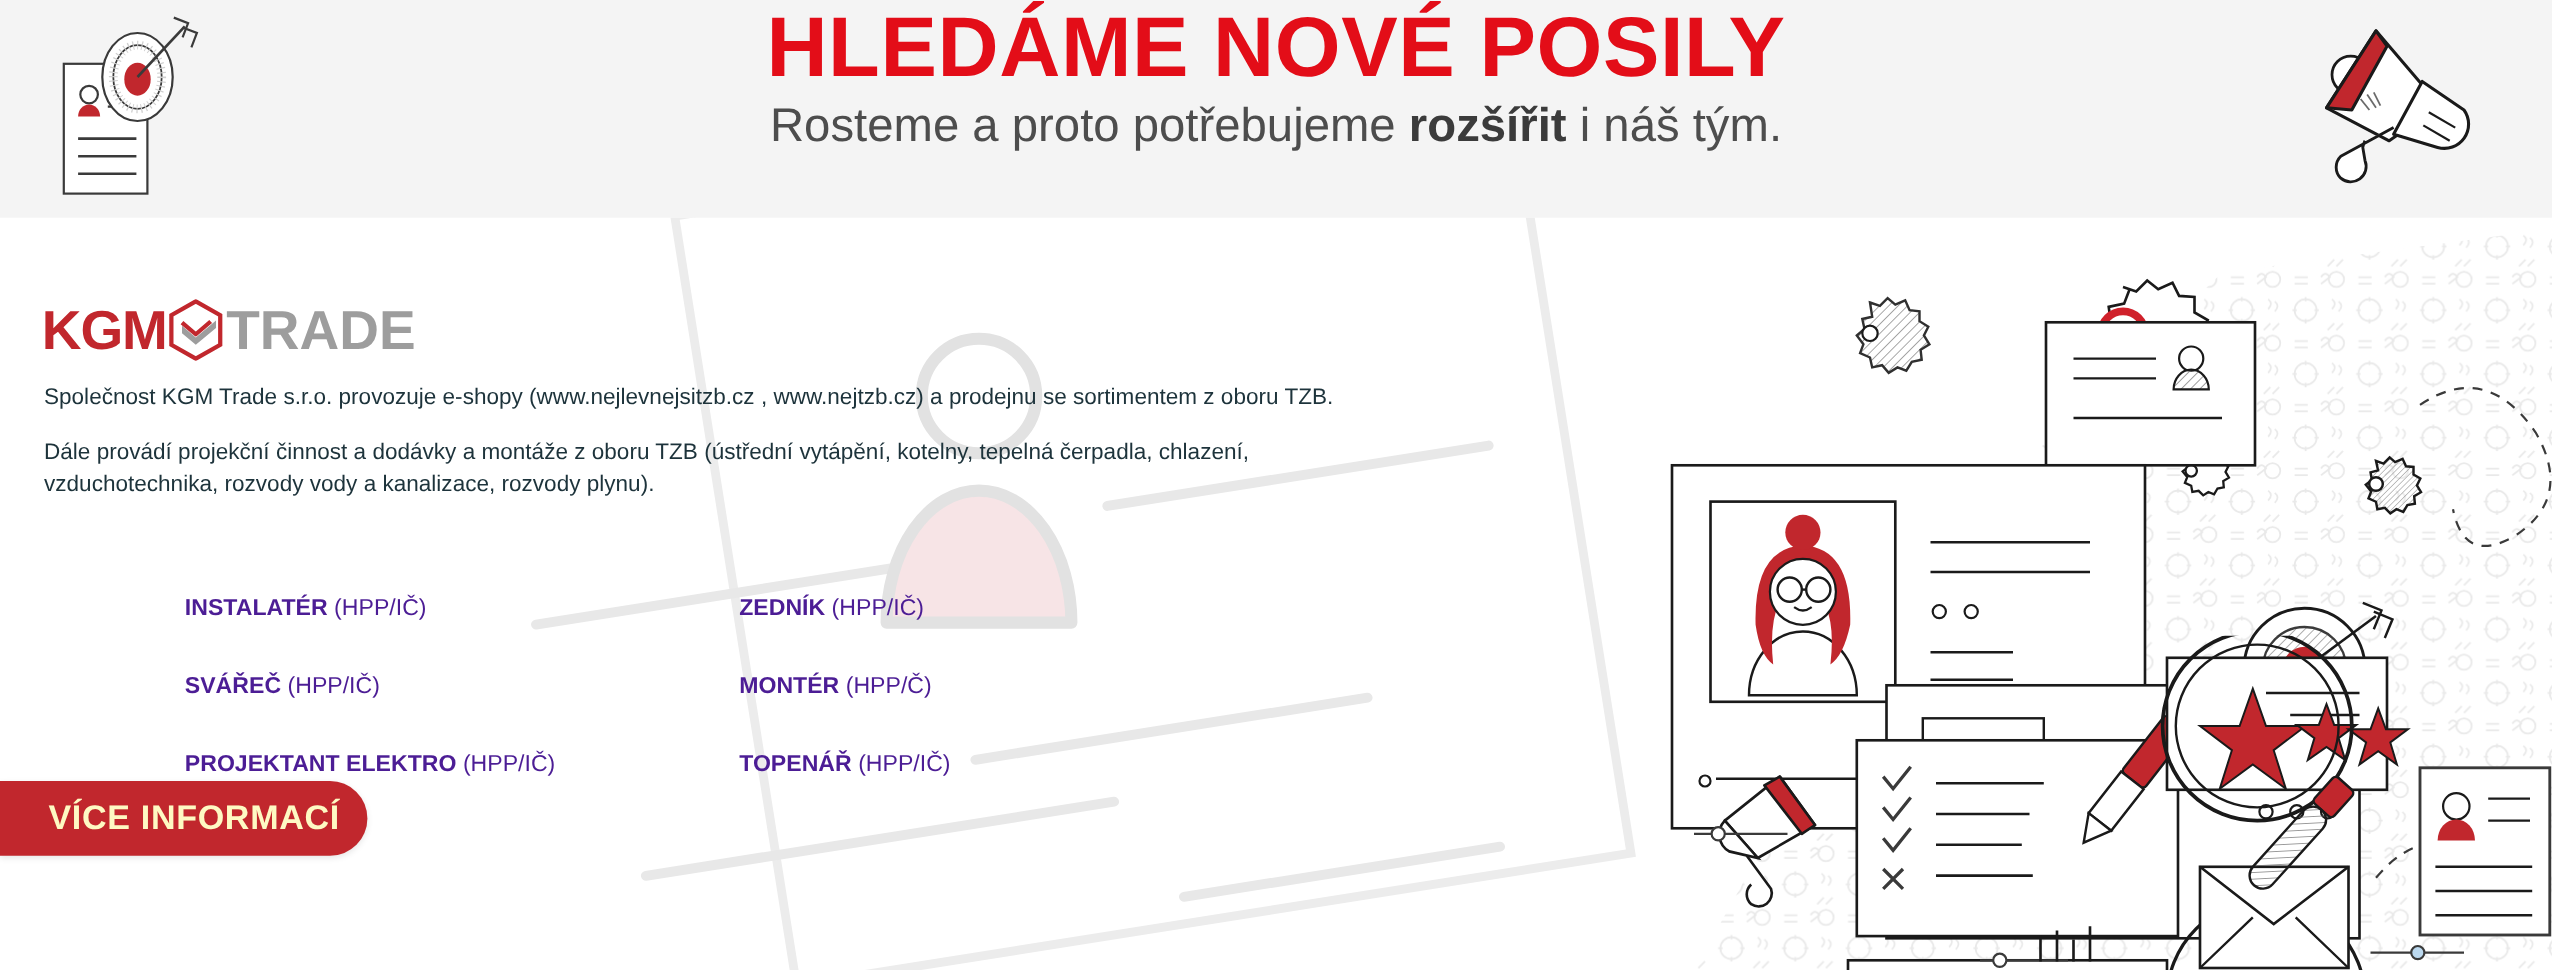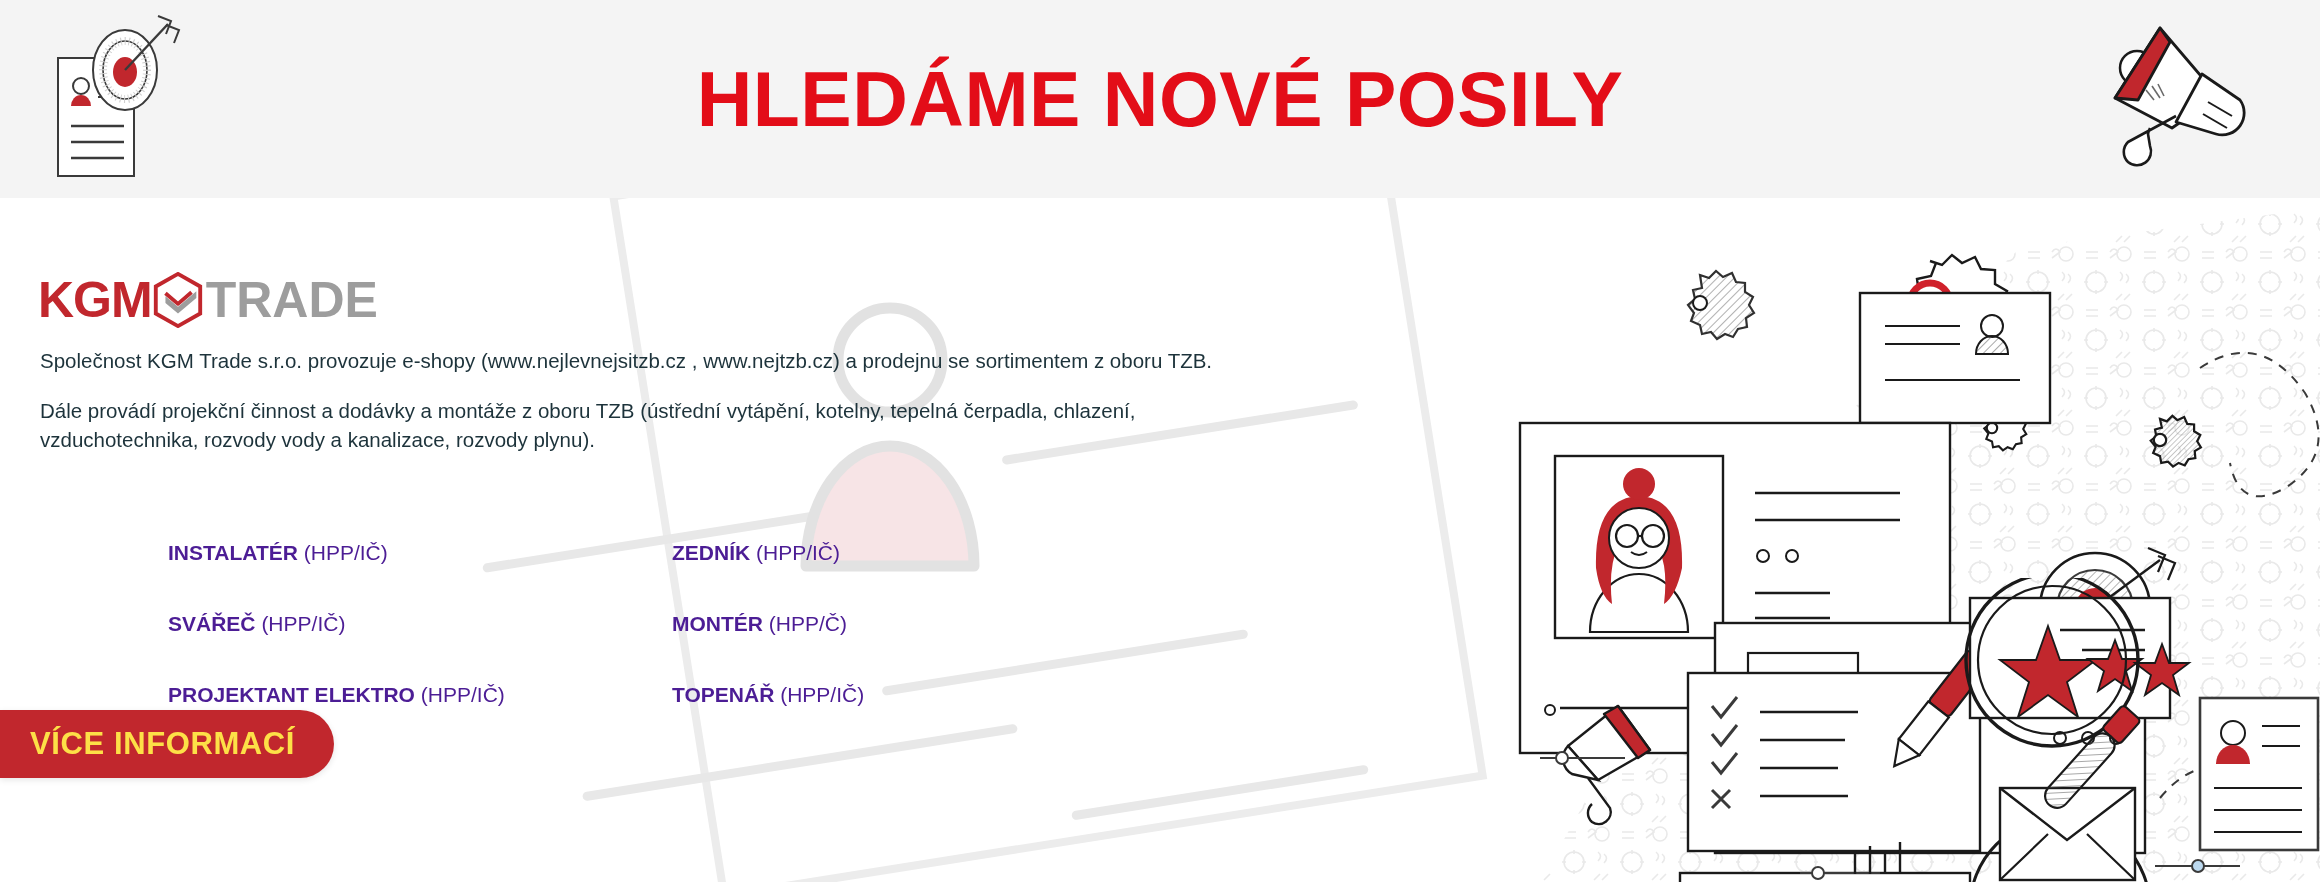--- a/index.html
+++ b/index.html
@@ -11,21 +11,21 @@
   }
   .banner{position:absolute;inset:0;width:2320px;height:882px;overflow:hidden;background:#fff;}
 
   
   .header-band{
     position:absolute;left:0;top:0;width:2320px;height:198px;
     background:#f4f4f4;
   }
   .header-text{
     position:absolute;left:0;top:0;width:2320px;height:198px;
-    display:flex;flex-direction:column;align-items:center;justify-content:center;
+    display:flex;flex-direction:column;align-items:center;justify-content:flex-start;
   }
   .headline{
     font-size:77px;line-height:86px;font-weight:bold;color:#e30d18;
     letter-spacing:0.5px;margin:0;white-space:nowrap;
   }
   .subheadline{
     font-size:43px;line-height:52px;color:#4d4d4d;font-weight:400;
     margin:0;margin-top:2px;white-space:nowrap;
   }
   .subheadline b{font-weight:bold;color:#3b3b3b;}
@@ -77,22 +77,22 @@
 
   
   .cta{
     position:absolute;left:0;top:512px;height:68px;width:334px;
     background:#c1272d;border-radius:0 34px 34px 0;
     display:flex;align-items:center;
     box-shadow:0 2px 6px rgba(0,0,0,0.10);
     cursor:pointer;
   }
   .cta-label{
-    color:#fde047;font-size:31px;font-weight:bold;letter-spacing:0.6px;
-    padding-left:30px;white-space:nowrap;
+    color:#fef9c3;font-size:31px;font-weight:bold;letter-spacing:0.6px;
+    padding-left:44px;white-space:nowrap;
   }
 
   
   .collage{position:absolute;left:1500px;top:10px;width:820px;height:674px;overflow:hidden;}
 </style>
 </head>
 <body>
 
 <div class="banner">
 
@@ -111,20 +111,21 @@
       <ellipse cx="85" cy="62" rx="22" ry="29" fill="none" stroke="#3a3a3a" stroke-width="1.6"></ellipse>
       <ellipse cx="85" cy="62" rx="22" ry="29" fill="none" stroke="#cfcfcf" stroke-width="8" stroke-dasharray="1 3"></ellipse>
       <ellipse cx="85" cy="64" rx="12" ry="15" fill="#c1272d"></ellipse>
       <path d="M85 62 L128 16" stroke="#3a3a3a" stroke-width="2.4" fill="none"></path>
       <path d="M118 8 L131 13 L126 26" stroke="#3a3a3a" stroke-width="2" fill="none"></path>
       <path d="M126 17 L139 22 L134 35" stroke="#3a3a3a" stroke-width="2" fill="none"></path>
     </svg>
 
     <div class="header-text">
       <div class="headline">HLEDÁME NOVÉ POSILY</div>
+      <div class="subheadline"><span>Rosteme a proto potřebujeme </span><b>rozšířit</b><span> i náš tým.</span></div>
     </div>
 
     <svg class="hdr-icon-right" viewBox="0 0 215 175">
       <circle cx="47" cy="58" r="17" fill="#ffffff" stroke="#1a1a1a" stroke-width="2.5"></circle>
       <path d="M25 88 L70 18 L128 86 L82 118 Z" fill="#ffffff" stroke="#1a1a1a" stroke-width="2.8" stroke-linejoin="round"></path>
       <path d="M25 88 L70 18 L80 32 L48 90 Z" fill="#c1272d" stroke="#1a1a1a" stroke-width="2.8" stroke-linejoin="round"></path>
       <path d="M112 64 L150 90 a22 22 0 0 1 -24 34 L86 112 Z" fill="#ffffff" stroke="#1a1a1a" stroke-width="2.8" stroke-linejoin="round"></path>
       <line x1="118" y1="92" x2="142" y2="106" stroke="#1a1a1a" stroke-width="2"></line>
       <line x1="113" y1="104" x2="137" y2="118" stroke="#1a1a1a" stroke-width="2"></line>
       <path d="M60 118 a18 18 0 0 0 -2 6 L60 136 a14 14 0 0 1 -22 16 a14 14 0 0 1 0 -20 L86 106" fill="#ffffff" stroke="#1a1a1a" stroke-width="2.6" stroke-linejoin="round"></path>

